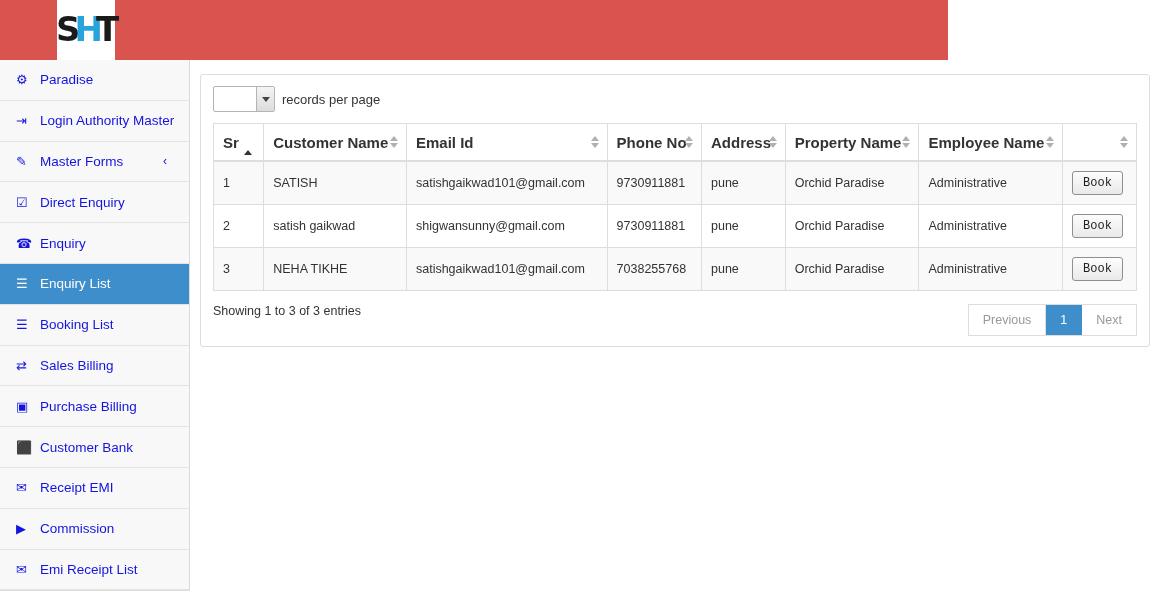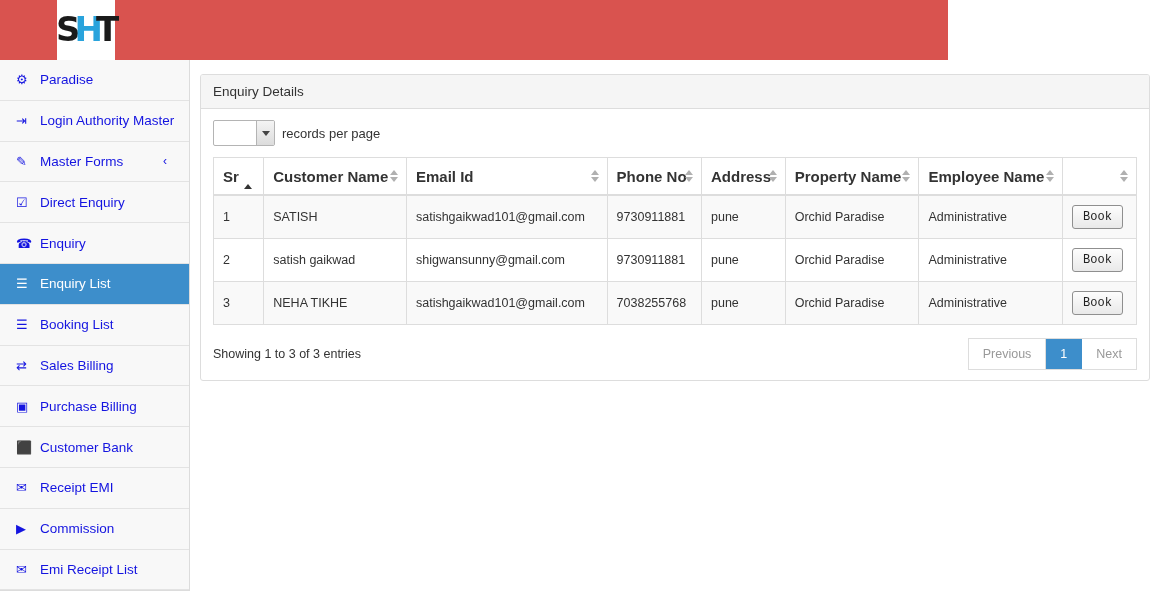--- a/index.html
+++ b/index.html
@@ -216,21 +216,21 @@
     border-radius: 3px;
     font-size: 12px;
     font-family: Liberation Mono, monospace;
     color: #222222;
     padding: 4px 10px;
     cursor: pointer;
   }
 
   
   .dt-bottom {
-    display: flex; align-items: center; justify-content: space-between;
+    display: flex; justify-content: space-between;
     margin-top: 13px;
   }
   .dt-info { font-size: 12.5px; color: #333333; }
   .pagination {
     display: flex;
     border: 1px solid #dddddd;
     border-radius: 0;
     overflow: hidden;
     background: #ffffff;
   }
@@ -312,21 +312,20 @@
       <span>Commission</span>
     </div>
     <div class="nav-item">
       <span class="nav-icon">✉</span>
       <span>Emi Receipt List</span>
     </div>
   </nav>
 
 <main class="content">
   <section class="panel">
-    <div class="panel-heading">Enquiry Details</div>
     <div class="panel-body">
 
       <div class="dt-top">
         <div class="dt-length">
           <div class="select-wrap">
             <span class="select-value">10</span>
             <span class="select-arrow">
                 <span class="caret-down"></span>
               </span>
           </div>

